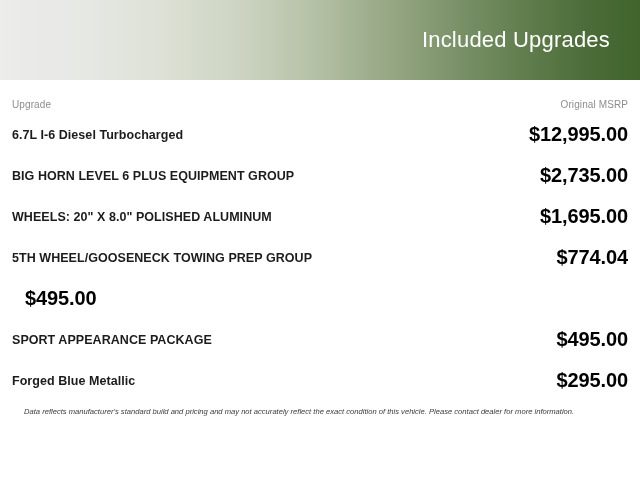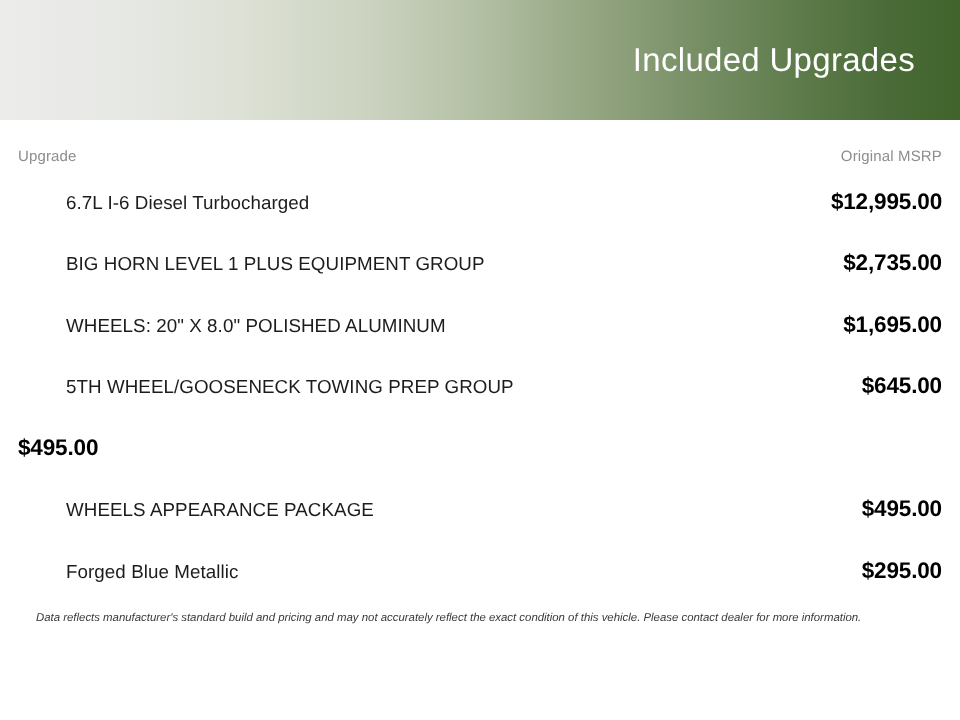--- a/index.html
+++ b/index.html
@@ -88,35 +88,35 @@
   .row {
     height: 41px;
     display: flex;
     align-items: center;
     justify-content: space-between;
     box-sizing: border-box;
   }
   .row-label {
     font-size: 12.5px;
     color: #1c1c1c;
-    font-weight: 400;
+    font-weight: 700;
     letter-spacing: 0.05px;
     white-space: nowrap;
     overflow: hidden;
     text-overflow: ellipsis;
     padding-right: 12px;
-    margin-left: 32px;
   }
   .row-price {
-    font-size: 15px;
+    font-size: 20px;
     color: #000000;
     font-weight: bold;
     white-space: nowrap;
     text-align: center;
     letter-spacing: -0.1px;
+    margin-left: 13px;
   }
 
   
   .footer {
     flex: 0 0 auto;
     padding: 6px 12px 0 12px;
     box-sizing: border-box;
   }
   .disclaimer {
     font-size: 7.6px;
@@ -146,40 +146,40 @@
     </div>
 
     <div class="rows">
 
       <div class="row">
         <div class="row-label">6.7L I-6 Diesel Turbocharged</div>
         <div class="row-price">$12,995.00</div>
       </div>
 
       <div class="row">
-        <div class="row-label">BIG HORN LEVEL 1 PLUS EQUIPMENT GROUP</div>
+        <div class="row-label">BIG HORN LEVEL 6 PLUS EQUIPMENT GROUP</div>
         <div class="row-price">$2,735.00</div>
       </div>
 
       <div class="row">
         <div class="row-label">WHEELS: 20" X 8.0" POLISHED ALUMINUM</div>
         <div class="row-price">$1,695.00</div>
       </div>
 
       <div class="row">
         <div class="row-label">5TH WHEEL/GOOSENECK TOWING PREP GROUP</div>
-        <div class="row-price">$645.00</div>
+        <div class="row-price">$774.04</div>
       </div>
 
       <div class="row">
         <div class="row-price">$495.00</div>
       </div>
 
       <div class="row">
-        <div class="row-label">WHEELS APPEARANCE PACKAGE</div>
+        <div class="row-label">SPORT APPEARANCE PACKAGE</div>
         <div class="row-price">$495.00</div>
       </div>
 
 
       <div class="row">
         <div class="row-label">Forged Blue Metallic</div>
         <div class="row-price">$295.00</div>
       </div>
 
     </div>

